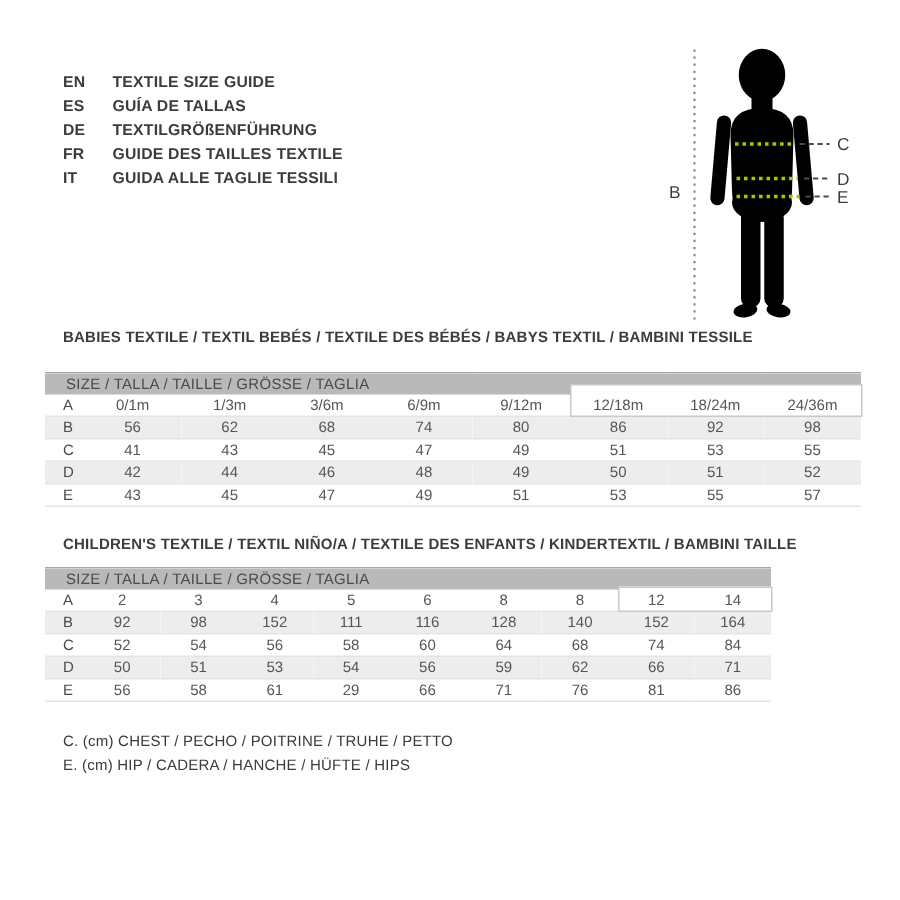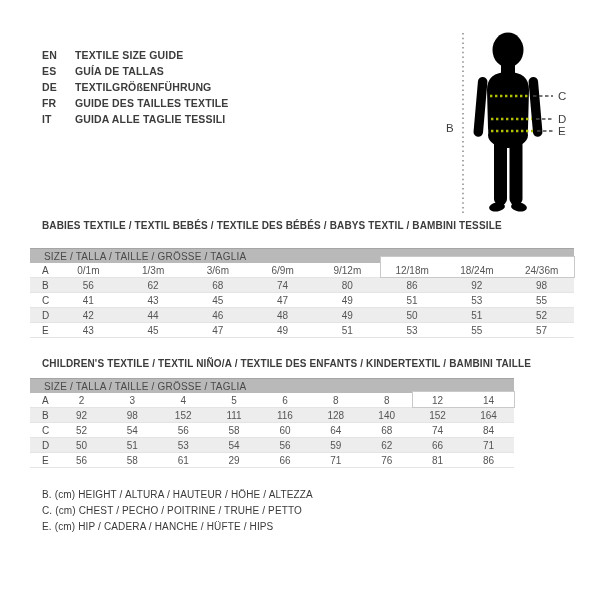--- a/index.html
+++ b/index.html
@@ -256,16 +256,15 @@
           <td>71</td>
           <td>76</td>
           <td>81</td>
           <td>86</td>
         </tr>
       </tbody>
     </table>
 </div>
 
 <div class="abs legend">
-    <div>B. (cm) HEIGHT / ALTURA / HAUTEUR / HÖHE / ALTEZZA</div>
     <div>C. (cm) CHEST / PECHO / POITRINE / TRUHE / PETTO</div>
     <div>E. (cm) HIP / CADERA / HANCHE / HÜFTE / HIPS</div>
   </div>
 
 </body></html>

